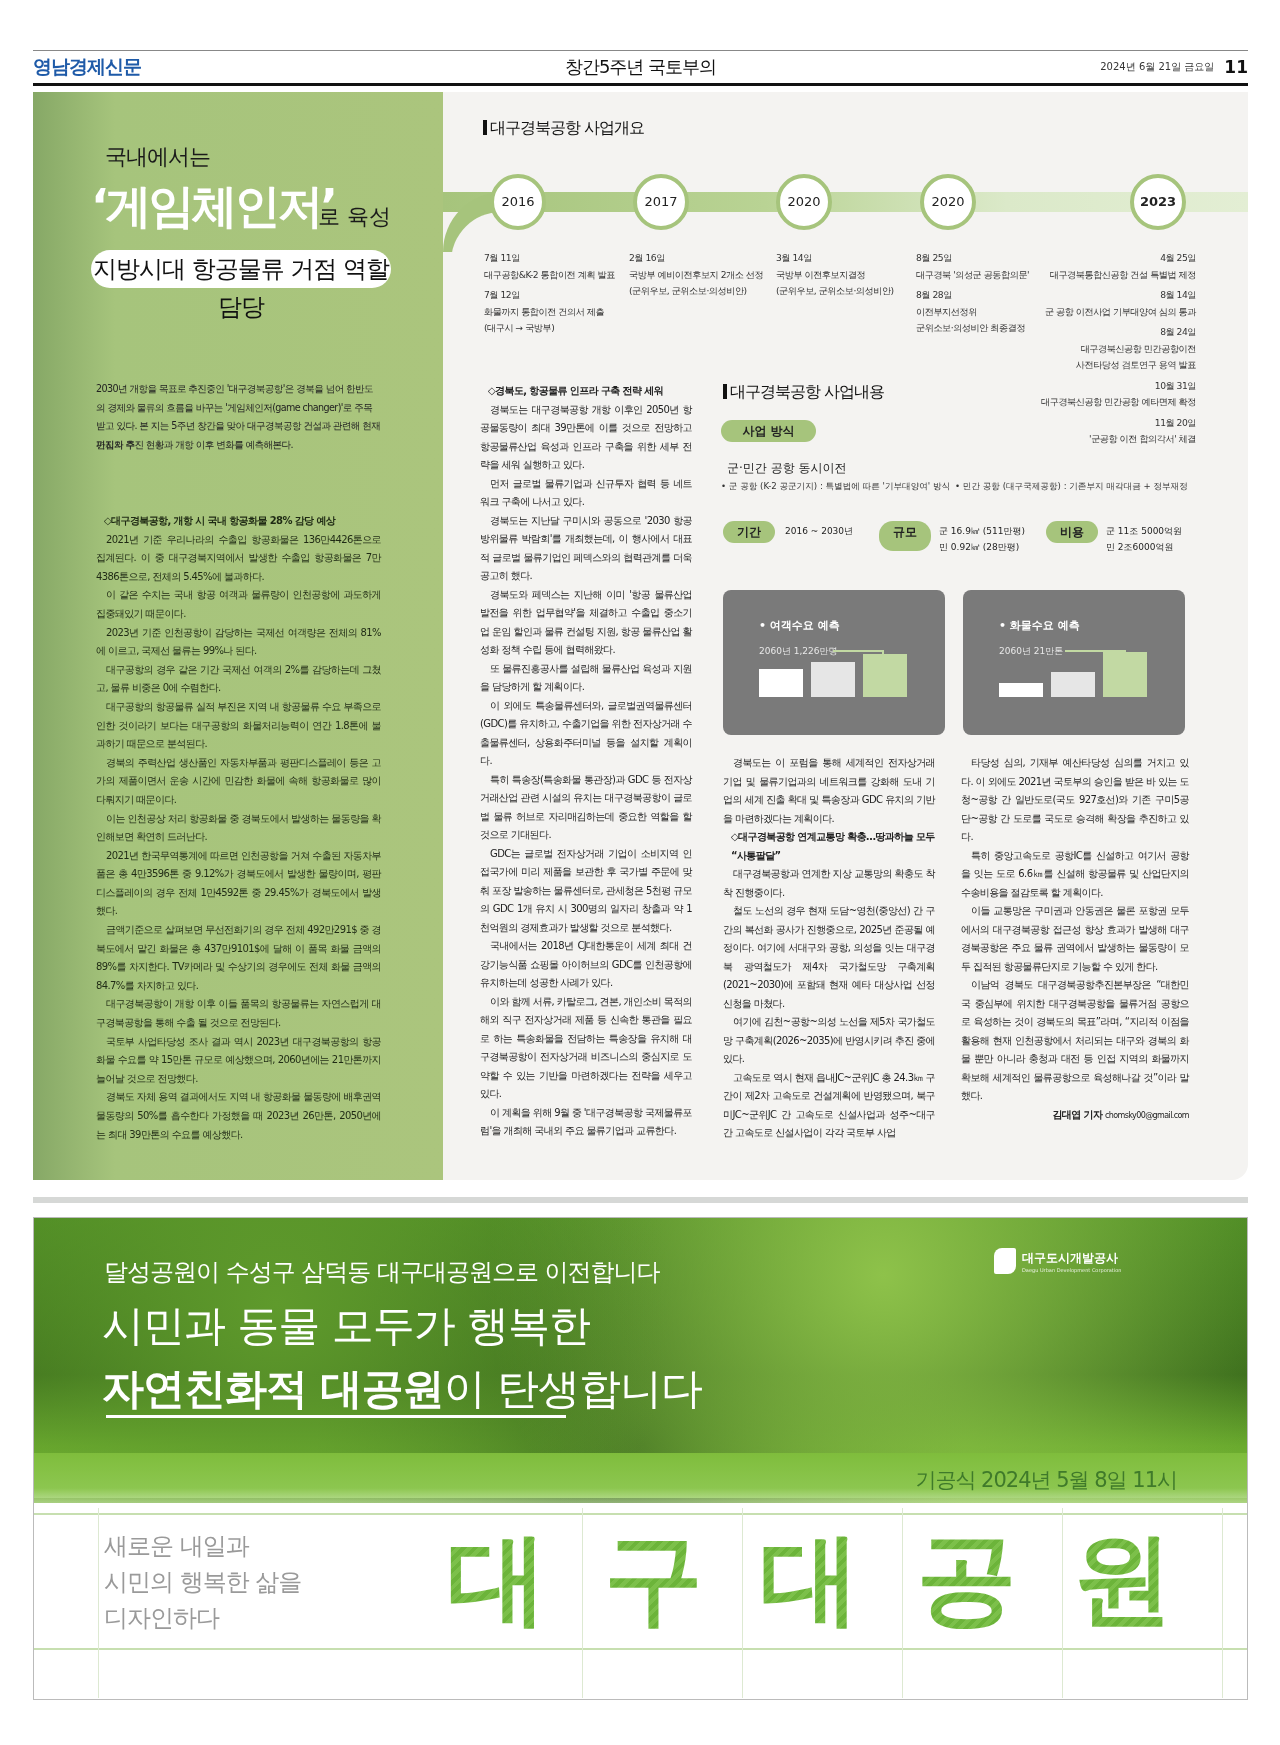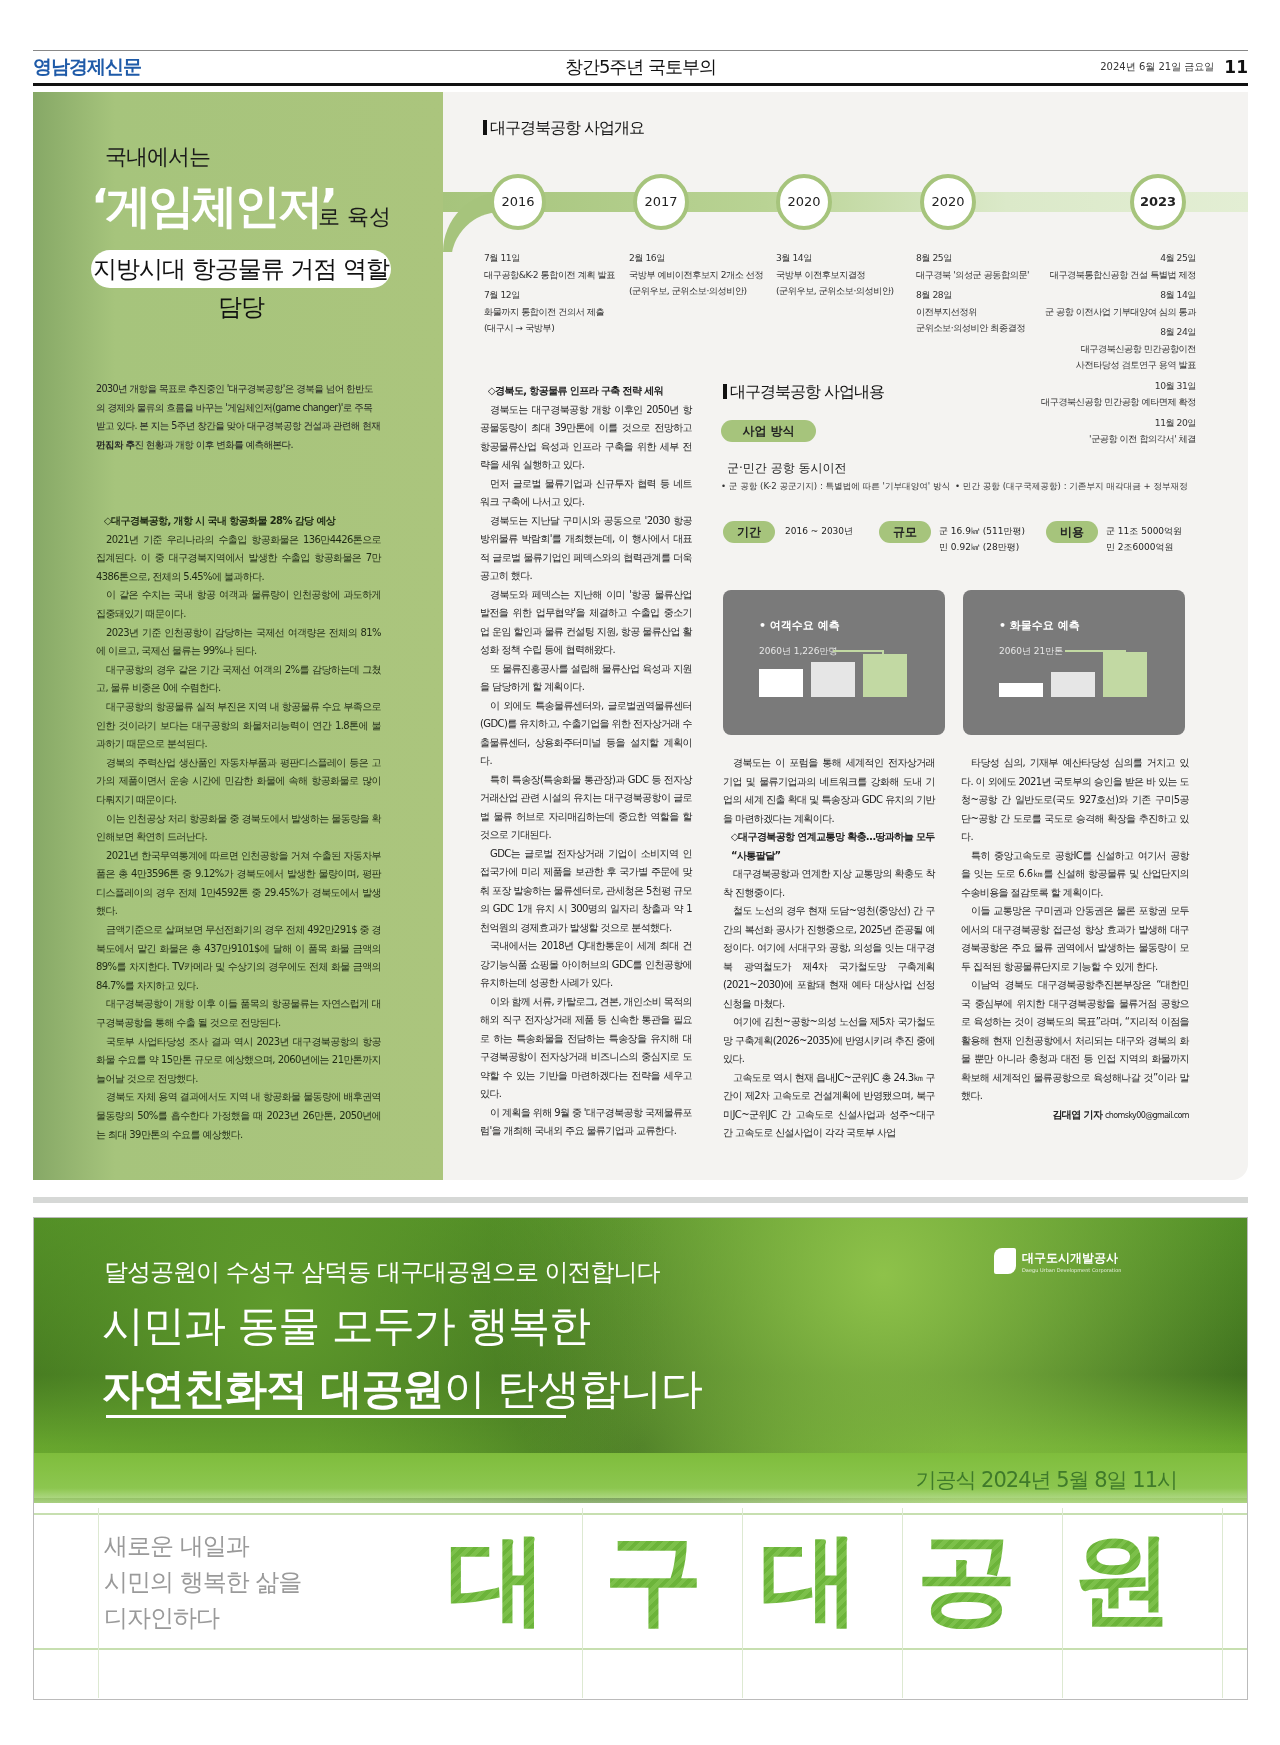--- a/index.html
+++ b/index.html
@@ -173,21 +173,21 @@
   </div>
 
   <div class="sec-title" style="left:280px;top:290px">대구경북공항 사업내용</div>
   <div class="badge" style="position:absolute;left:278px;top:328px;width:95px;height:22px;line-height:22px">사업 방식</div>
   <div style="position:absolute;left:284px;top:368px;font-size:12px;color:#222">군·민간 공항 동시이전</div>
   <div style="position:absolute;left:278px;top:389px;font-size:8.6px;color:#333">• 군 공항 (K-2 공군기지) : 특별법에 따른 '기부대양여' 방식</div>
   <div style="position:absolute;left:512px;top:389px;font-size:8.6px;color:#333">• 민간 공항 (대구국제공항) : 기존부지 매각대금 + 정부재정</div>
 
   <div class="badge" style="position:absolute;left:280px;top:429px;width:52px;height:22px;line-height:22px">기간</div>
   <div style="position:absolute;left:342px;top:433px;font-size:9px">2016 ~ 2030년</div>
-  <div class="badge" style="position:absolute;left:436px;top:429px;width:52px;height:22px;line-height:22px">규모</div>
+  <div class="badge" style="position:absolute;left:436px;top:429px;width:52px;height:30px;line-height:22px">규모</div>
   <div style="position:absolute;left:496px;top:431px;font-size:9px;line-height:16px">
     <div>군  16.9㎢   (511만평)</div>
     <div>민  0.92㎢   (28만평)</div>
   </div>
   <div class="badge" style="position:absolute;left:603px;top:429px;width:52px;height:22px;line-height:22px">비용</div>
   <div style="position:absolute;left:663px;top:431px;font-size:9px;line-height:16px">
     <div>군   11조 5000억원</div>
     <div>민   2조6000억원</div>
   </div>
 

